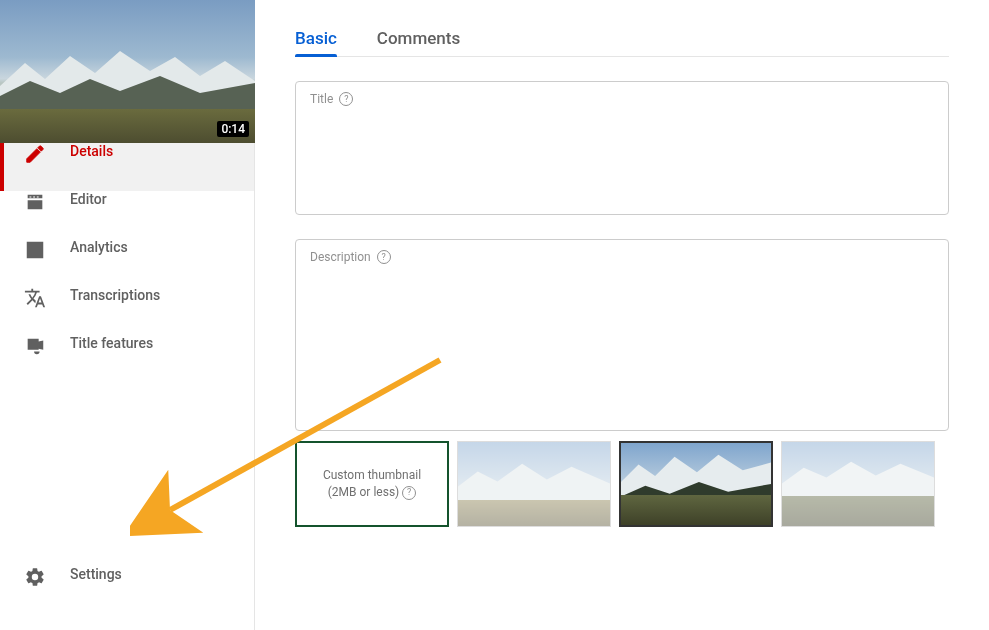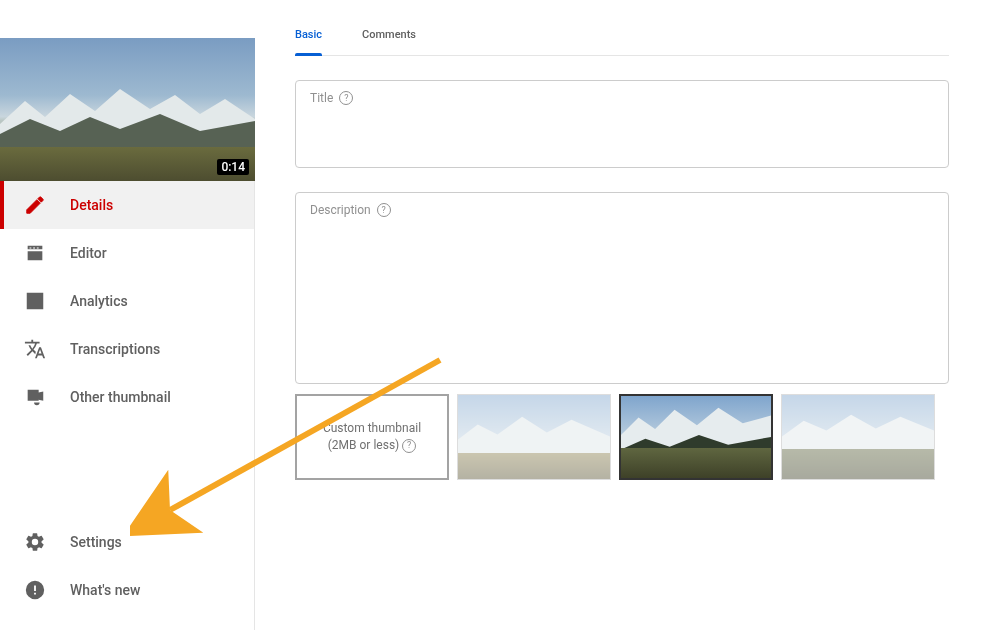--- a/index.html
+++ b/index.html
@@ -1,57 +1,57 @@
 <!DOCTYPE html>
 <html><head>
 <meta charset="utf-8">
 <style>
   * { box-sizing: border-box; margin: 0; padding: 0; }
   body { font-family: Roboto, Arial, sans-serif; background: #fff; width: 989px; height: 630px; overflow: hidden; color: #606060; }
   .app { display: flex; height: 100%; }
 
   
-  .sidebar { width: 255px; border-right: 1px solid #e5e5e5; display: flex; flex-direction: column; margin-top: 38px; }
+  .sidebar { width: 255px; border-right: 1px solid #e5e5e5; display: flex; flex-direction: column; }
   .thumb-wrap { position: relative; width: 255px; height: 143px; }
   .thumb-sky { position: absolute; inset: 0; background: linear-gradient(#7a9cc2 0%, #9db9d0 40%, #c9d6de 55%, #b9c6c2 58%); }
   .thumb-mtn { position: absolute; bottom: 22px; left: 0; right: 0; height: 70px; }
   .thumb-ground { position: absolute; bottom: 0; left: 0; right: 0; height: 34px; background: linear-gradient(#6a6b3e, #4d4d30); }
   .thumb-duration { position: absolute; right: 6px; bottom: 6px; background: #000; color: #fff; font-size: 12px; padding: 1px 4px; border-radius: 2px; font-weight: 500; }
 
   .section-label { font-size: 13px; color: #606060; padding: 10px 16px 6px; }
 
   .nav { list-style: none; flex: 1; }
-  .nav-item { display: flex; align-items: center; height: 48px; padding: 0 24px; cursor: pointer; gap: 24px; }
+  .nav-item { display: flex; align-items: flex-start; height: 48px; padding: 0 24px; cursor: pointer; gap: 24px; }
   .nav-item.active { background: #f1f1f1; color: #cc0000; position: relative; }
   .nav-item.active::before { content: ""; position: absolute; left: 0; top: 0; bottom: 0; width: 4px; background: #cc0000; }
   .nav-item .icon { width: 22px; height: 22px; display: flex; align-items: center; justify-content: center; flex-shrink: 0; }
   .nav-item .label { font-size: 14px; font-weight: 500; }
   .nav-item.active .icon svg { fill: #cc0000; stroke: #cc0000; }
 
   .nav-bottom { list-style: none; border-top: 0; padding-bottom: 16px; }
 
   
   .main { flex: 1; padding: 0 40px 0 40px; display: flex; flex-direction: column; }
   .tabs { display: flex; gap: 40px; padding-top: 28px; border-bottom: 1px solid #e5e5e5; }
-  .tab { font-size: 11px; font-weight: 500; color: #606060; padding-bottom: 14px; cursor: pointer; position: relative; }
+  .tab { font-size: 17px; font-weight: 500; color: #606060; padding-bottom: 8px; cursor: pointer; position: relative; }
   .tab.active { color: #065fd4; }
   .tab.active::after { content: ""; position: absolute; left: 0; right: 0; bottom: -1px; height: 3px; background: #065fd4; border-radius: 2px 2px 0 0; }
 
   .field { border: 1px solid #ccc; border-radius: 4px; margin-top: 24px; padding: 10px 14px 14px; }
   .field-head { display: flex; align-items: center; gap: 6px; }
   .field-label { font-size: 12px; color: #909090; }
   .help-icon { width: 14px; height: 14px; border: 1.5px solid #909090; border-radius: 50%; display: inline-flex; align-items: center; justify-content: center; font-size: 9px; color: #909090; line-height: 1; }
-  .title-field { height: 88px; }
+  .title-field { height: 134px; }
   .desc-field { height: 192px; }
 
   .thumb-label { font-size: 13px; color: #606060; margin-top: 22px; }
 
   .thumb-row { display: flex; gap: 8px; margin-top: 10px; position: relative; }
   .thumb-option { width: 154px; height: 86px; border: 1px solid #ddd; position: relative; cursor: pointer; overflow: hidden; }
-  .thumb-option.custom { border: 2px solid #a3a3a3; display: flex; flex-direction: column; align-items: center; justify-content: center; text-align: center; font-size: 12px; color: #707070; gap: 3px; padding: 4px; }
+  .thumb-option.custom { border: 2px solid #14532d; display: flex; flex-direction: column; align-items: center; justify-content: center; text-align: center; font-size: 12px; color: #707070; gap: 3px; padding: 4px; }
   .thumb-option.custom .help-icon { margin-left: 3px; vertical-align: middle; }
   .thumb-option.selected { border: 2px solid #333; }
   .mini-sky { position: absolute; inset: 0; background: linear-gradient(#7fa5cd 0%, #b9cdde 50%, #c9d3d7 58%); }
   .mini-ground { position: absolute; bottom: 0; left: 0; right: 0; height: 30px; background: linear-gradient(#5f6640, #3e4128); }
   .mini-ground2 { position: absolute; bottom: 0; left: 0; right: 0; height: 26px; background: linear-gradient(#8a8050, #5a5534); }
   .fade { position: absolute; inset: 0; background: rgba(255,255,255,0.55); }
 
   .arrow-svg { position: absolute; pointer-events: none; }
 
   svg.ico { width: 22px; height: 22px; fill: #606060; }
@@ -103,39 +103,31 @@
             </svg>
         </span>
         <span class="label">Transcriptions</span>
       </li>
       <li class="nav-item">
         <span class="icon">
           <svg class="ico" viewBox="0 0 24 24">
               <path d="M4 4h12v12H4V4zm12 3l5-1v10l-5-1V7zM17 18a3 3 0 1 1-6 0h6z"></path>
             </svg>
         </span>
-        <span class="label">Other thumbnail</span>
+        <span class="label">Title features</span>
       </li>
     </ul>
     <ul class="nav-bottom">
       <li class="nav-item">
         <span class="icon">
           <svg class="ico" viewBox="0 0 24 24">
               <path d="M19.14 12.94a7.14 7.14 0 0 0 .05-.94 7.14 7.14 0 0 0-.05-.94l2.03-1.58a.5.5 0 0 0 .12-.64l-1.92-3.32a.5.5 0 0 0-.61-.22l-2.39.96a7.03 7.03 0 0 0-1.62-.94l-.36-2.54a.5.5 0 0 0-.5-.42h-3.84a.5.5 0 0 0-.5.42l-.36 2.54c-.58.24-1.12.55-1.62.94l-2.39-.96a.5.5 0 0 0-.61.22L2.66 8.84a.5.5 0 0 0 .12.64l2.03 1.58a7.14 7.14 0 0 0-.05.94c0 .32.02.63.05.94l-2.03 1.58a.5.5 0 0 0-.12.64l1.92 3.32c.14.24.43.34.61.22l2.39-.96c.5.39 1.04.7 1.62.94l.36 2.54c.04.24.25.42.5.42h3.84c.25 0 .46-.18.5-.42l.36-2.54c.58-.24 1.12-.55 1.62-.94l2.39.96c.18.12.47.02.61-.22l1.92-3.32a.5.5 0 0 0-.12-.64l-2.03-1.58zM12 15.5A3.5 3.5 0 1 1 12 8.5a3.5 3.5 0 0 1 0 7z"></path>
             </svg>
         </span>
         <span class="label">Settings</span>
-      </li>
-      <li class="nav-item">
-        <span class="icon">
-          <svg class="ico" viewBox="0 0 24 24">
-              <path d="M12 2a10 10 0 1 0 .001 20.001A10 10 0 0 0 12 2zm1 15h-2v-2h2v2zm0-4h-2V7h2v6z"></path>
-            </svg>
-        </span>
-        <span class="label">What's new</span>
       </li>
     </ul>
   </aside>
 
   <main class="main">
     <div class="tabs">
       <div class="tab active">Basic</div>
       <div class="tab">Comments</div>
     </div>
 

